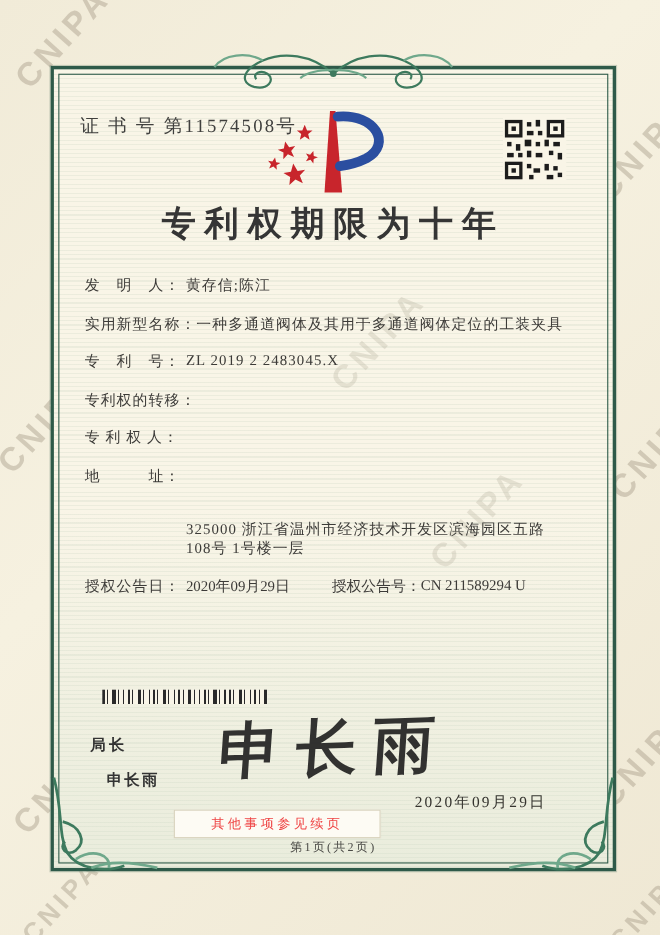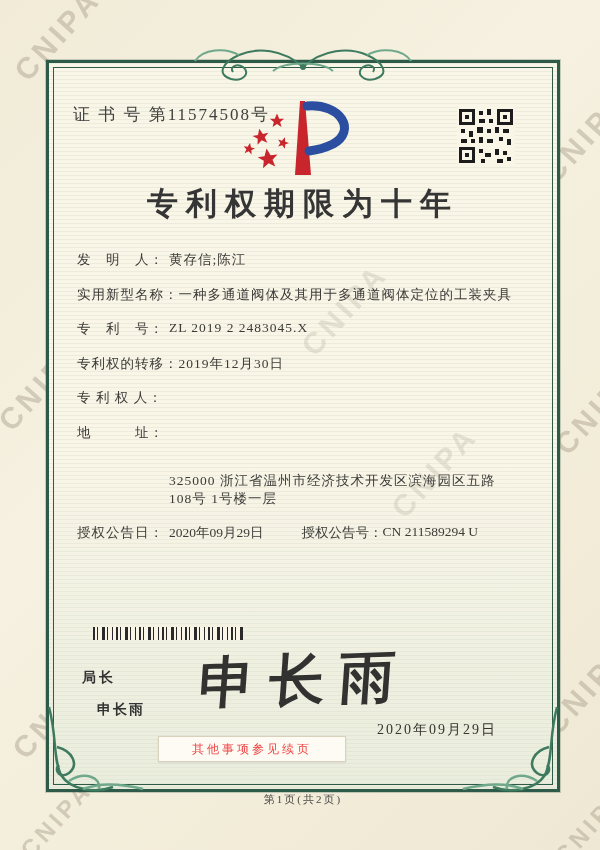--- a/index.html
+++ b/index.html
@@ -42,21 +42,21 @@
   .sig-title{position:absolute;left:33px;top:606px;font-size:14px;font-weight:bold;
         letter-spacing:3px;color:#333;}
   .sig-name{position:absolute;left:48px;top:638px;font-size:14px;font-weight:bold;
         letter-spacing:2px;color:#333;}
   .sig-script{position:absolute;left:150px;top:580px;font-size:56px;color:#1e1e1e;
         transform:rotate(-2deg) skewX(-6deg);letter-spacing:14px;font-weight:bold;
         font-family:"Liberation Serif","DejaVu Serif",serif;opacity:0.9;}
   .issue-date{position:absolute;right:60px;top:658px;font-size:14px;
         letter-spacing:2px;color:#35342f;}
   .pageno{position:absolute;left:0;top:700px;width:100%;text-align:center;
-        font-size:11px;letter-spacing:2px;color:#4a4a46;margin-top:29px;}
+        font-size:11px;letter-spacing:2px;color:#4a4a46;}
   .note-box{position:absolute;left:158px;top:736px;width:186px;height:24px;
         background:#fdfbf4;border:1px solid #d8d2bc;box-shadow:0 1px 2px rgba(0,0,0,0.08);
         text-align:center;line-height:24px;font-size:12px;letter-spacing:3px;color:#ef4444;}
   .orn{position:absolute;pointer-events:none;}
 </style>
 </head>
 <body>
 
 <div class="stage">
 
@@ -169,21 +169,20 @@
       <div class="frow">
         <span class="flabel">实用新型名称：</span>
         <span class="fvalue">一种多通道阀体及其用于多通道阀体定位的工装夹具</span>
       </div>
       <div class="frow">
         <span class="flabel">专　利　号：</span>
         <span class="fvalue">ZL 2019 2 2483045.X</span>
       </div>
       <div class="frow">
         <span class="flabel">专利权的转移：</span>
-        <span class="fvalue">2019年12月30日</span>
       </div>
       <div class="frow">
         <span class="flabel">专 利 权 人：</span>
       </div>
       <div class="frow">
         <span class="flabel">地　　　址：</span>
         <span class="fvalue" style="max-width:340px;margin-top:48px;">325000 浙江省温州市经济技术开发区滨海园区五路108号 1号楼一层</span>
       </div>
       <div class="frow grantrow">
         <span class="pair">

